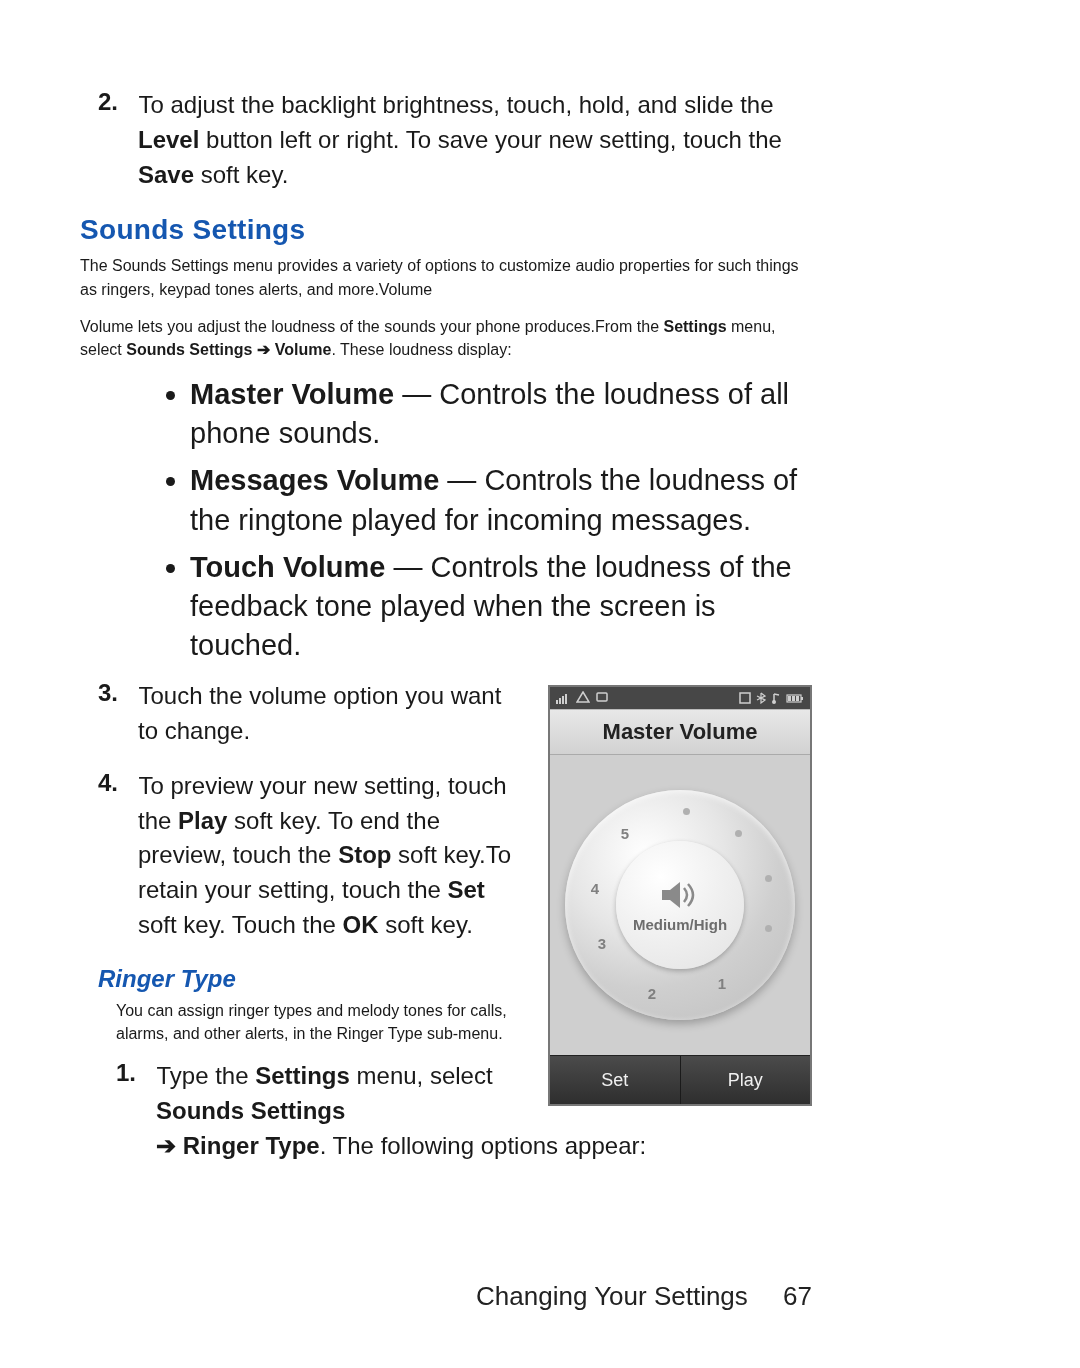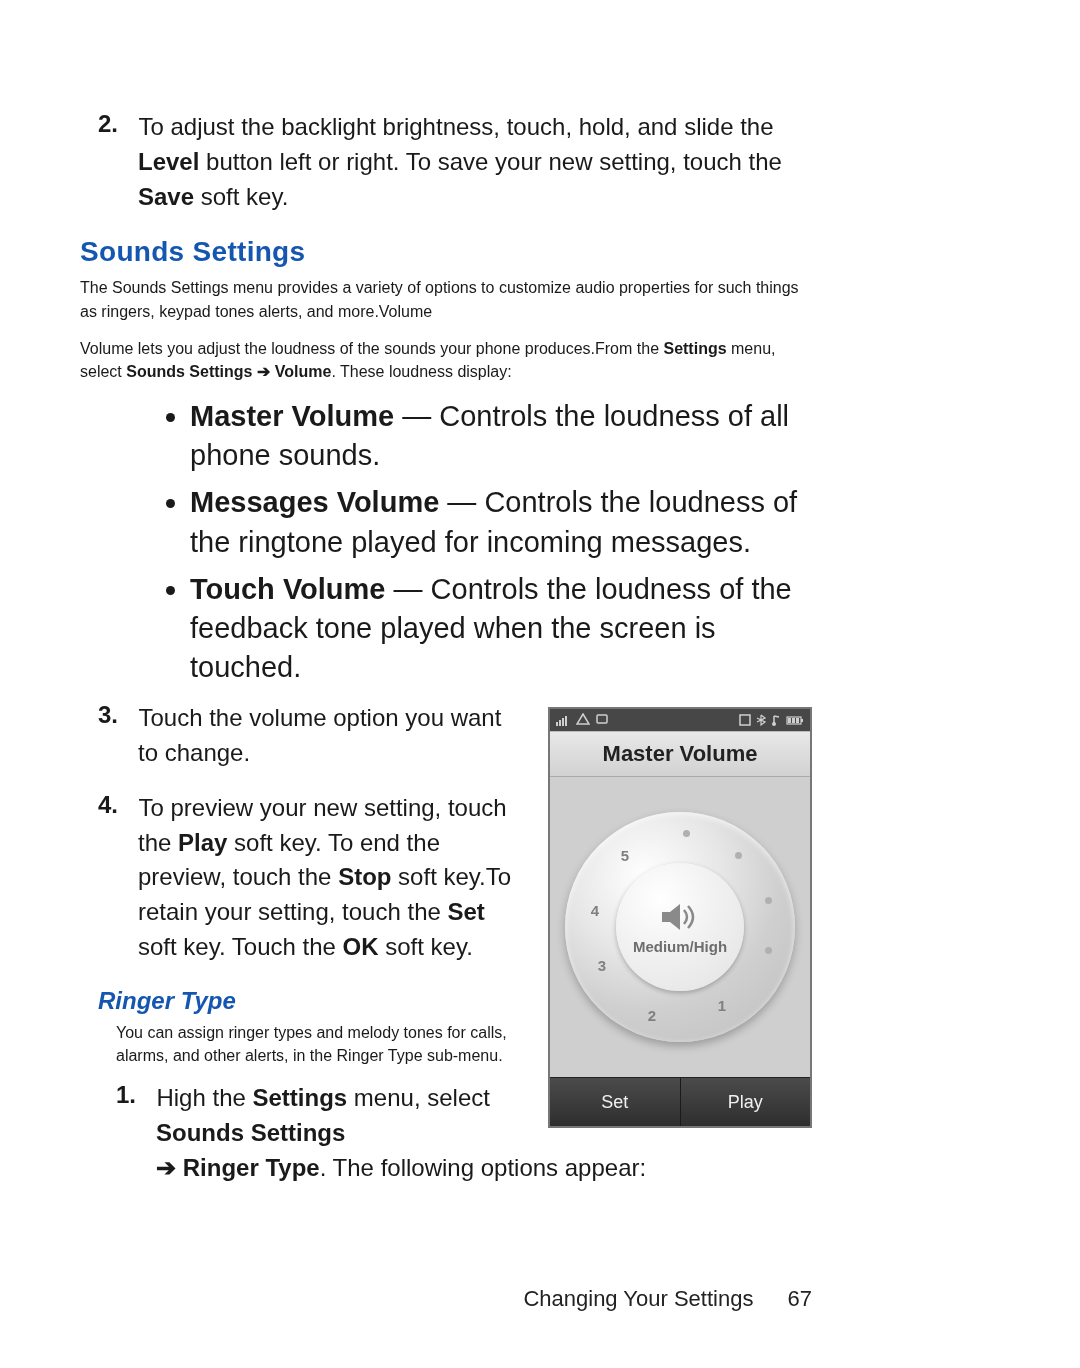--- a/index.html
+++ b/index.html
@@ -9,21 +9,21 @@
     height: 1368px;
     background: #fff;
     font-family: Arial, Helvetica, sans-serif;
     color: #1a1a1a;
   }
   .page {
     position: relative;
     box-sizing: border-box;
     width: 892px;
     height: 1368px;
-    padding: 110px 80px 60px 80px;
+    padding: 88px 80px 60px 80px;
   }
   .numlist {
     margin: 0 0 20px 0;
     padding-left: 58px;
   }
   .numlist .num {
     display: inline-block;
     width: 36px;
     margin-left: -40px;
     font-weight: 700;
@@ -171,21 +171,21 @@
     display: flex;
     align-items: center;
     justify-content: center;
     font-weight: 400;
   }
   .softkeys .sk + .sk { border-left: 1px solid #1a1a1a; }
   .footer {
     position: absolute;
     bottom: 56px;
     right: 80px;
-    font-size: 22px;
+    font-size: 26px;
     color: #222;
   }
   .footer .sec { margin-right: 28px; }
   .clearfix::after { content:""; display:block; clear:both; }
 </style>
 </head>
 <body>
 
 <div class="page">
 
@@ -313,21 +313,21 @@
         <span>To preview your new setting, touch the </span><span class="b">Play</span><span> soft key. To end the preview, touch the </span><span class="b">Stop</span><span> soft key.To retain your setting, touch the </span><span class="b">Set</span><span> soft key. Touch the </span><span class="b">OK</span><span> soft key.</span>
       </span>
     </div>
 
     <div class="h3">Ringer Type</div>
     <p class="body indent">You can assign ringer types and melody tones for calls, alarms, and other alerts, in the Ringer Type sub-menu.</p>
 
     <div class="numlist" style="padding-left:76px;">
       <span class="num">1.</span>
       <span class="txt">
-        <span>High the </span><span class="b">Settings</span><span> menu, select </span><span class="b">Sounds Settings</span><br>
+        <span>Type the </span><span class="b">Settings</span><span> menu, select </span><span class="b">Sounds Settings</span><br>
         <span class="arrow">➔ </span><span class="b">Ringer Type</span><span>. The following options appear:</span>
       </span>
     </div>
 
   </div>
 
   <div class="footer">
     <span class="sec">Changing Your Settings</span>
     <span>67</span>
   </div>

